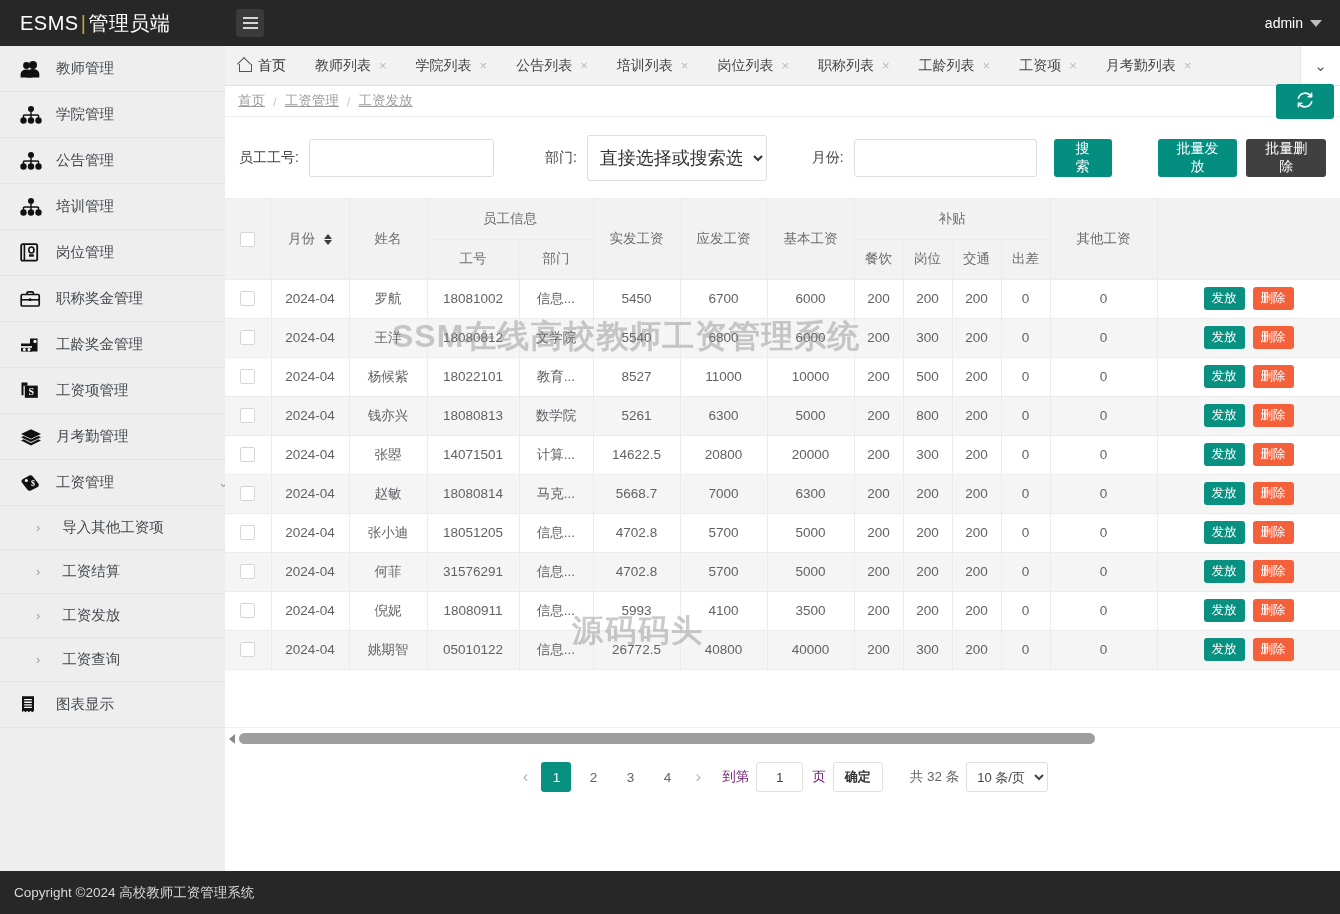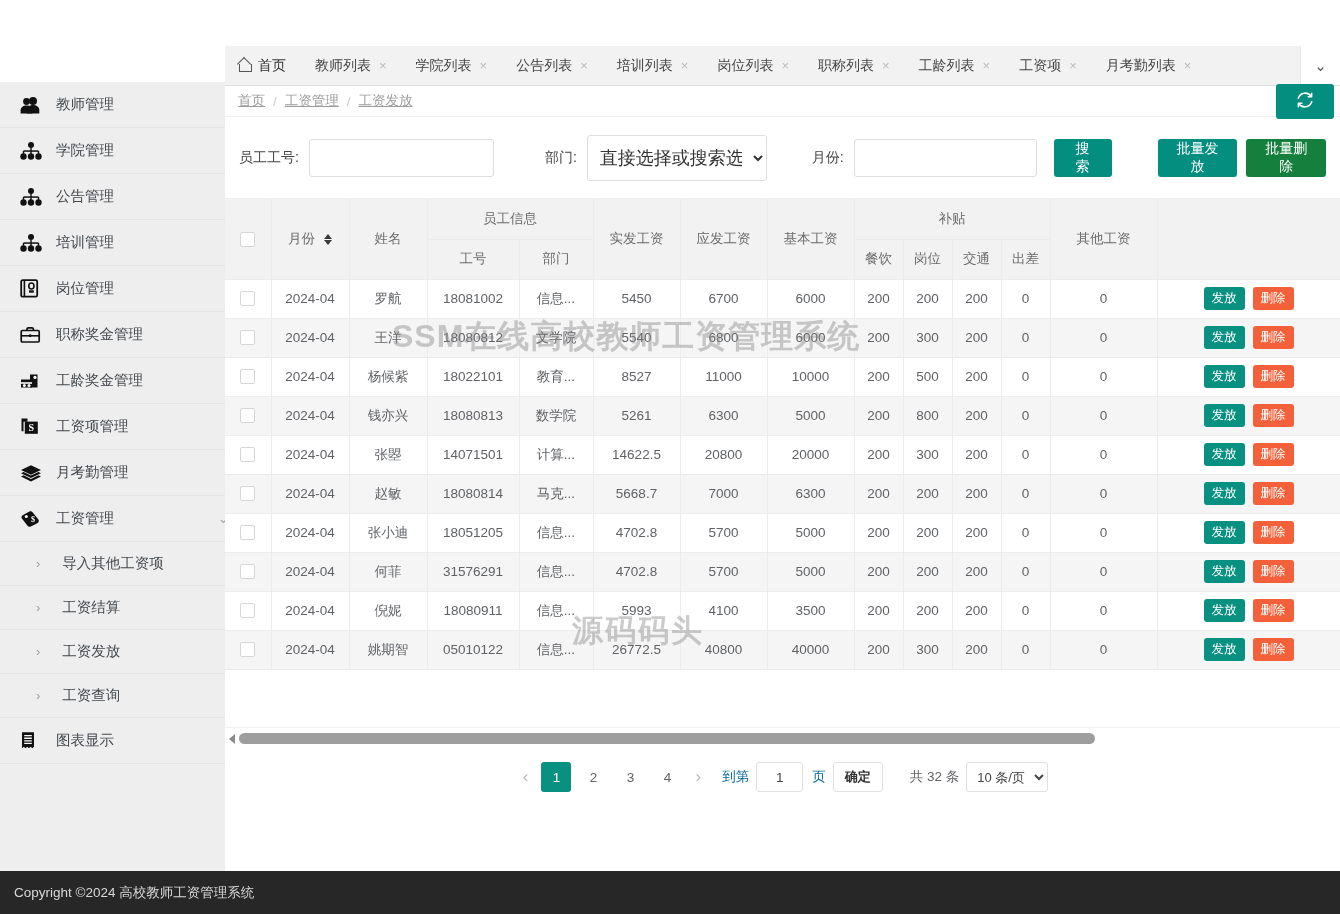--- a/index.html
+++ b/index.html
@@ -36,21 +36,20 @@
   .caret-down {
     width: 0; height: 0; border-left: 6px solid transparent;
     border-right: 6px solid transparent; border-top: 7px solid #bdbdbd;
   }
 
   
   .sidebar {
     position: absolute; top: 46px; left: 0; width: 246px; height: 825px;
     background: #eeeeee; border-right: 1px solid #e0e0e0;
     overflow: hidden;
-    margin-top: 36px;
   }
   .menu-item {
     height: 46px; display: flex; align-items: center;
     border-bottom: 1px solid #e4e4e4; padding: 0 16px 0 20px;
     cursor: pointer; color: #44494e; font-size: 14.5px;
   }
   .menu-item .m-ico {
     width: 30px; flex: 0 0 30px; display: flex; align-items: center;
     justify-content: flex-start; color: #111;
   }
@@ -125,21 +124,21 @@
   .sel-input {
     height: 46px; border: 1px solid #ddd; border-radius: 3px;
     background: #fff; font-size: 18px; color: #333; padding: 0 8px;
     font-family: inherit; outline: none;
   }
   .btn {
     border: none; border-radius: 3px; color: #fff; font-size: 14px;
     cursor: pointer; font-family: inherit; height: 38px; padding: 0 18px;
   }
   .btn-teal { background: #048e80; }
-  .btn-orange { background: #15803d; }
+  .btn-orange { background: #404040; }
 
   
   .tablewrap {
     position: relative; width: 1115px; height: 550px; overflow: hidden;
   }
   table.grid { border-collapse: collapse; width: 1115px; table-layout: fixed; }
   table.grid th, table.grid td {
     border-right: 1px solid #ececec; border-bottom: 1px solid #ececec;
     font-weight: normal; font-size: 13.5px; color: #606266;
     text-align: center; padding: 0; height: 39px;
@@ -203,21 +202,21 @@
   .pager {
     height: 56px; display: flex; align-items: center; justify-content: center;
     gap: 7px; font-size: 13.5px; color: #606266;
   }
   .pg-arrow { color: #b5b5b5; font-size: 17px; padding: 0 6px; cursor: pointer; }
   .pg-num {
     min-width: 30px; height: 30px; display: flex; align-items: center;
     justify-content: center; border-radius: 3px; cursor: pointer; color: #606266;
   }
   .pg-num.active { background: #089080; color: #fff; }
-  .pg-label { color: #0369a1; margin-left: 8px; }
+  .pg-label { color: #701a75; margin-left: 8px; }
   .pg-box {
     width: 47px; height: 30px; border: 1px solid #e0e0e0; border-radius: 3px;
     text-align: center; font-size: 13.5px; color: #444; font-family: inherit;
     outline: none;
   }
   .pg-ok {
     height: 30px; padding: 0 11px; border: 1px solid #e0e0e0; background: #fff;
     border-radius: 3px; font-size: 13px; color: #333; cursor: pointer;
     font-family: inherit; font-weight: bold;
   }
@@ -243,20 +242,34 @@
   .wm2 { left: 413px; top: 414px; font-size: 27px; letter-spacing: 1px; }
   .wm3 { left: 238px; top: 508px; font-size: 27px;
          font-family: "Liberation Mono", "DejaVu Sans Mono", monospace; letter-spacing: 2px; }
   .wm4 { left: 572px; top: 610px; font-size: 31px; letter-spacing: 2px; }
 </style>
 </head>
 <body>
 
 <div id="app">
 
+  <div class="topbar">
+    <div class="brand">
+      <span>ESMS</span><span class="bar">|</span><span>管理员端</span>
+    </div>
+    <div class="hamburger">
+      <i></i>
+        <i></i>
+        <i></i>
+    </div>
+    <div class="topbar-right">
+      <span>admin</span>
+      <span class="caret-down"></span>
+    </div>
+  </div>
 
   <div class="sidebar">
 
     <div class="menu-item">
       <span class="m-ico">
         <svg width="22" height="18" viewBox="0 0 22 18">
             <circle cx="13" cy="5" r="4" fill="#111"></circle>
             <circle cx="6.5" cy="5.5" r="3.4" fill="#111"></circle>
             <path d="M6.5 9.4C3 9.4 0.6 11.4 0.6 14.4v3h11.8v-3c0-3-2.4-5-5.9-5z" fill="#111"></path>
             <path d="M13 9C9.3 9 6.7 11.1 6.7 14.2V17.5H19.3V14.2C19.3 11.1 16.7 9 13 9z" fill="#111"></path>

